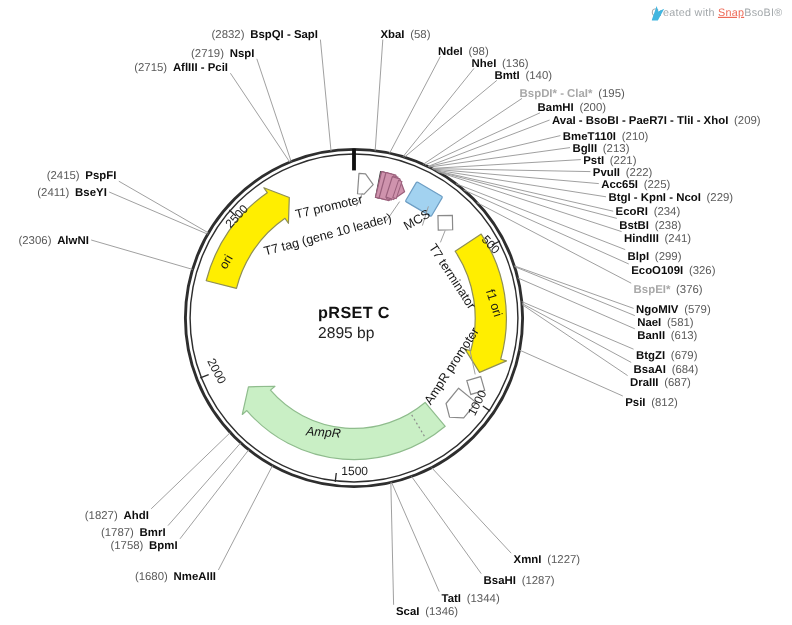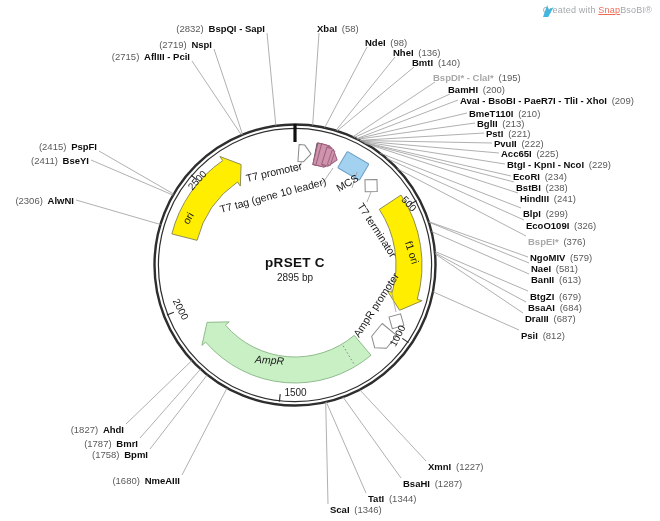--- a/index.html
+++ b/index.html
@@ -4,23 +4,23 @@
 <style>
   html,body{margin:0;padding:0;background:#fff;}
   body{width:660px;height:521px;overflow:hidden;font-family:"Liberation Sans",sans-serif;}
   .stage{position:relative;width:660px;height:521px;background:#ffffff;}
   svg{position:absolute;left:0;top:0;}
   svg text{user-select:none;}
   .brand{position:absolute;top:5px;right:8px;display:flex;align-items:center;gap:4px;
          font-size:9px;color:#a3a8ab;letter-spacing:.2px;}
   .brand .accent{color:#ee6a57;text-decoration:underline;}
   .center-label{position:absolute;left:295px;top:269px;transform:translate(-50%,-50%);
-                text-align:center;color:#111;}
+                text-align:left;color:#111;}
   .center-label .pname{font-size:13.5px;font-weight:bold;letter-spacing:.3px;}
-  .center-label .psize{font-size:10px;margin-top:2px;color:#222;}
+  .center-label .psize{font-size:13px;margin-top:2px;color:#222;}
 </style>
 </head>
 <body>
 
 <div class="stage">
 
   <svg id="map" width="660" height="521" viewBox="0 0 660 521">
       <g>
         <path d="M-4.5,-8.5 L1,-8.5 L8,0 L1,8.5 L-4.5,8.5 Z" fill="#ffffff" stroke="#8a8a8a" stroke-width="1" stroke-linejoin="round" transform="translate(303.0147854396745,153.28713944063566) rotate(4.103626943005182)"></path>
         <rect x="-1.5" y="-11" width="3" height="22" fill="#707070" stroke="#4a4a4a" stroke-width="0.8" transform="translate(316.4510646125165,154.0547349951804) rotate(10.94300518134715)"></rect>

